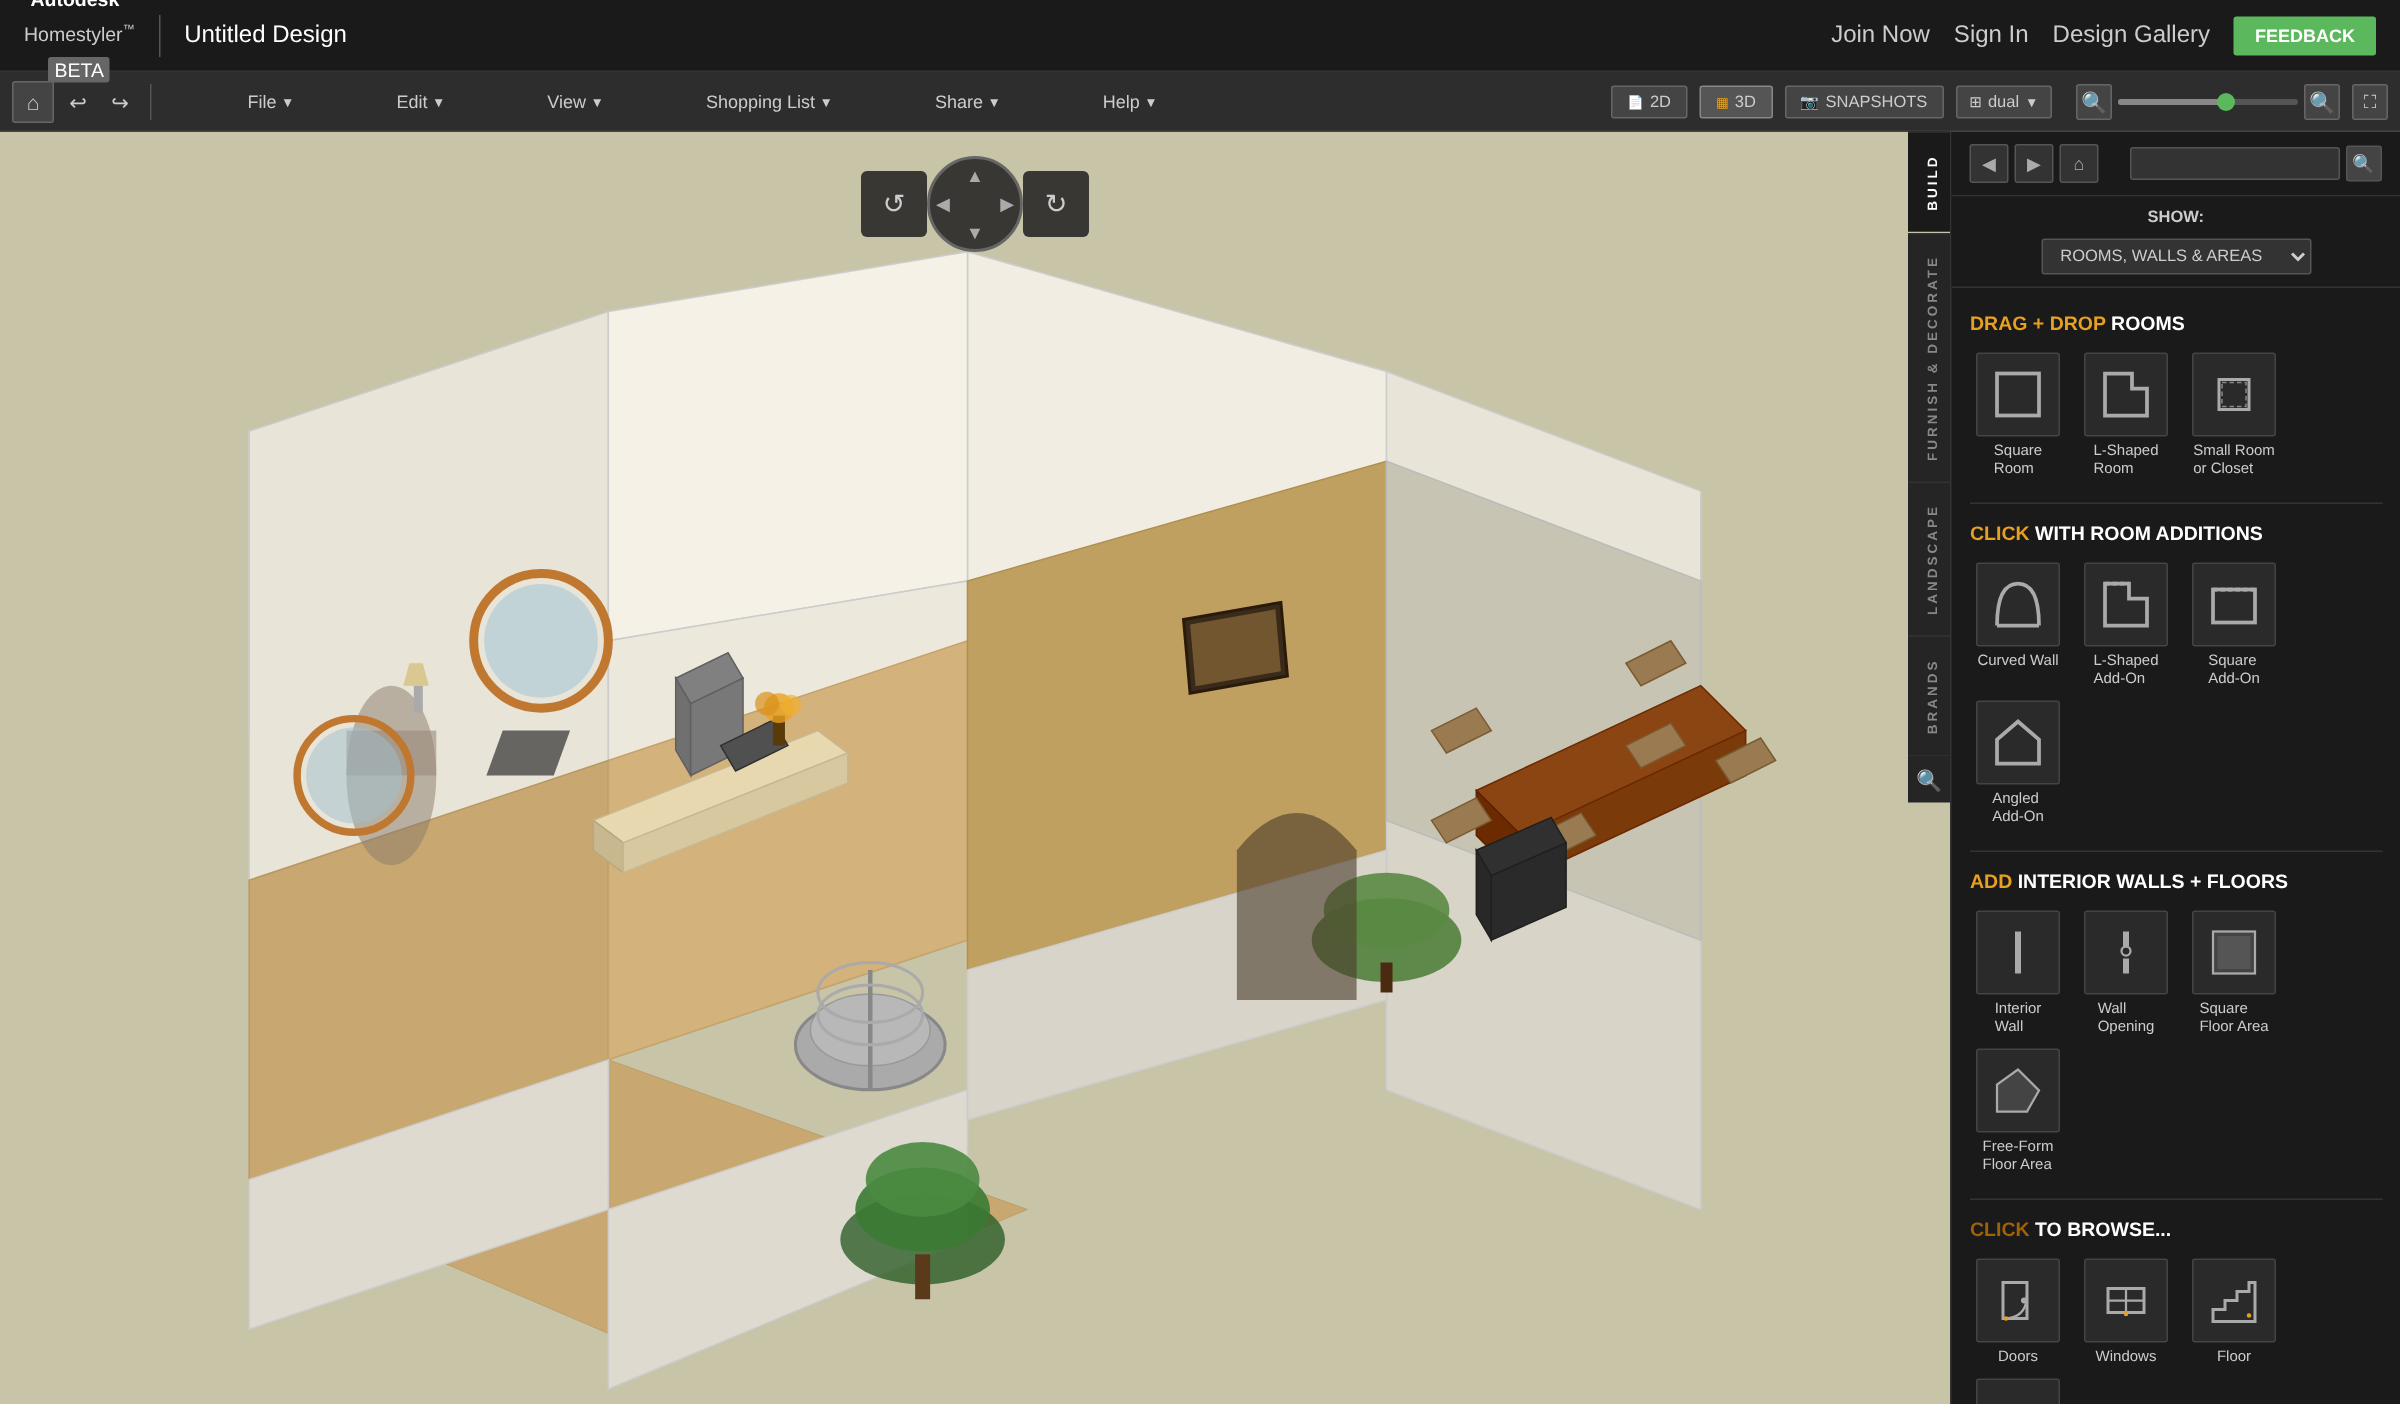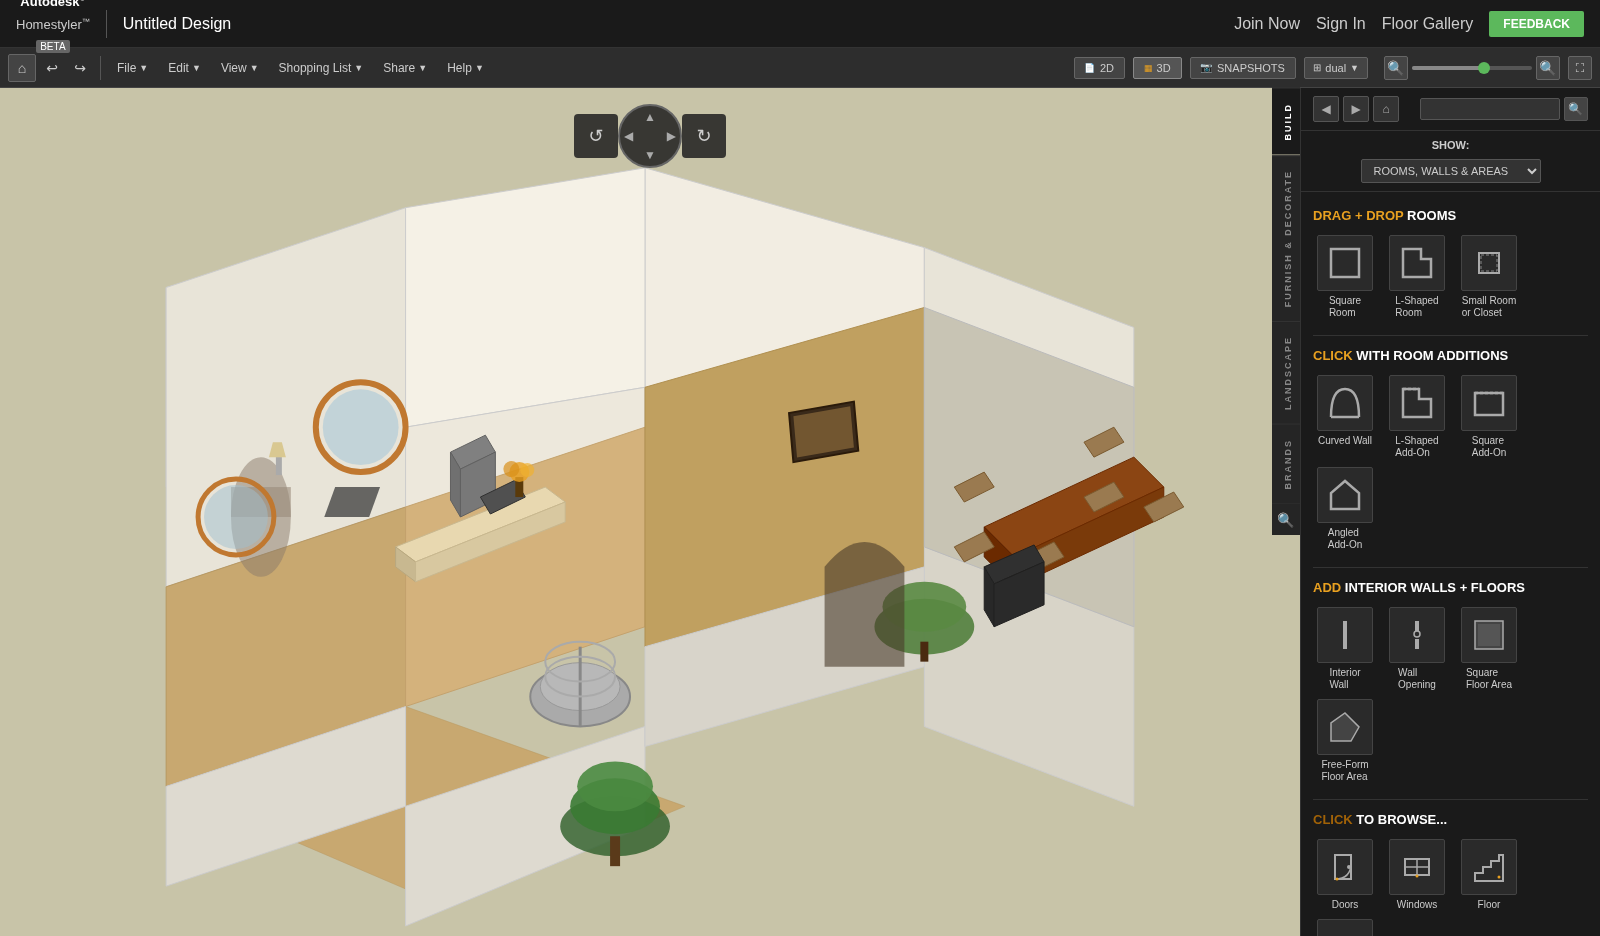--- a/index.html
+++ b/index.html
@@ -7,37 +7,37 @@
 
     
     #top-bar {
       width: 100%; height: 48px; background: #1a1a1a;
       display: flex; align-items: center; padding: 0 16px;
       border-bottom: 1px solid #333;
     }
     #logo-area { display: flex; align-items: center; gap: 8px; color: #fff; font-size: 14px; flex-direction: column; }
     #logo-autodesk { font-weight: bold; font-size: 13px; color: #fff; }
     #logo-homestyler { color: #ccc; font-size: 13px; }
-    #beta-badge { background: #666; color: #fff; font-size: 10px; padding: 1px 4px; border-radius: 2px; vertical-align: super; }
+    #beta-badge { background: #666; color: #fff; font-size: 13px; padding: 1px 4px; border-radius: 2px; vertical-align: super; }
     #title-divider { width: 1px; height: 28px; background: #555; margin: 0 16px; }
     #design-title { color: #fff; font-size: 16px; font-weight: normal; }
     #top-right { margin-left: auto; display: flex; align-items: center; gap: 16px; }
     #join-now-link, #sign-in-link, #design-gallery-link { color: #ccc; font-size: 16px; text-decoration: none; cursor: pointer; }
     #feedback-btn { background: #5cb85c; color: #fff; font-size: 12px; font-weight: bold; padding: 6px 14px; border: none; cursor: pointer; border-radius: 2px; }
 
     
     #menu-bar {
       width: 100%; height: 40px; background: #2d2d2d;
       display: flex; align-items: center; padding: 0 8px; gap: 4px;
       border-bottom: 1px solid #444;
     }
     #home-btn { width: 28px; height: 28px; background: #444; border: 1px solid #666; display: flex; align-items: center; justify-content: center; cursor: pointer; border-radius: 2px; color: #ccc; font-size: 14px; }
     #undo-btn, #redo-btn { width: 24px; height: 24px; background: transparent; border: none; cursor: pointer; color: #ccc; font-size: 14px; }
     #menu-divider { width: 1px; height: 24px; background: #555; margin: 0 4px; }
-    .menu-item { color: #ccc; font-size: 12px; padding: 4px 8px; cursor: pointer; display: flex; align-items: center; gap: 3px; }
+    .menu-item { color: #ccc; font-size: 12px; padding: 4px 8px; cursor: pointer; display: flex; align-items: center; gap: 3px; margin-left: 48px; }
     .menu-arrow { font-size: 9px; }
     #view-controls { margin-left: auto; display: flex; align-items: center; gap: 8px; }
     .view-btn { background: #444; border: 1px solid #666; color: #ccc; font-size: 11px; padding: 4px 10px; cursor: pointer; display: flex; align-items: center; gap: 4px; border-radius: 2px; }
     .view-btn.active { background: #555; border-color: #888; }
     #snapshots-btn { background: #444; border: 1px solid #666; color: #ccc; font-size: 11px; padding: 4px 10px; cursor: pointer; border-radius: 2px; display: flex; align-items: center; gap: 4px; }
     #dual-btn { background: #444; border: 1px solid #666; color: #ccc; font-size: 11px; padding: 4px 8px; cursor: pointer; border-radius: 2px; display: flex; align-items: center; gap: 4px; }
     #zoom-controls { display: flex; align-items: center; gap: 4px; margin-left: 8px; }
     #zoom-out-btn, #zoom-in-btn { background: #444; border: 1px solid #666; color: #ccc; font-size: 14px; width: 24px; height: 24px; display: flex; align-items: center; justify-content: center; cursor: pointer; border-radius: 2px; }
     #zoom-slider-track { width: 120px; height: 4px; background: #555; border-radius: 2px; position: relative; cursor: pointer; }
     #zoom-slider-fill { width: 60%; height: 100%; background: #888; border-radius: 2px; }
@@ -140,21 +140,21 @@
   <div id="logo-area">
     <span id="logo-autodesk">Autodesk<sup style="font-size:8px;">®</sup></span>
     <span id="logo-homestyler"> Homestyler<sup style="font-size:8px;">™</sup></span>
     <span id="beta-badge">BETA</span>
   </div>
   <div id="title-divider"></div>
   <span id="design-title">Untitled Design</span>
   <div id="top-right">
     <span id="join-now-link">Join Now</span>
     <span id="sign-in-link">Sign In</span>
-    <span id="design-gallery-link">Floor Gallery</span>
+    <span id="design-gallery-link">Design Gallery</span>
     <button id="feedback-btn">FEEDBACK</button>
   </div>
 </div>
 
 <div id="menu-bar">
   <div id="home-btn">⌂</div>
   <button id="undo-btn">↩</button>
   <button id="redo-btn">↪</button>
   <div id="menu-divider"></div>
   <div class="menu-item">

